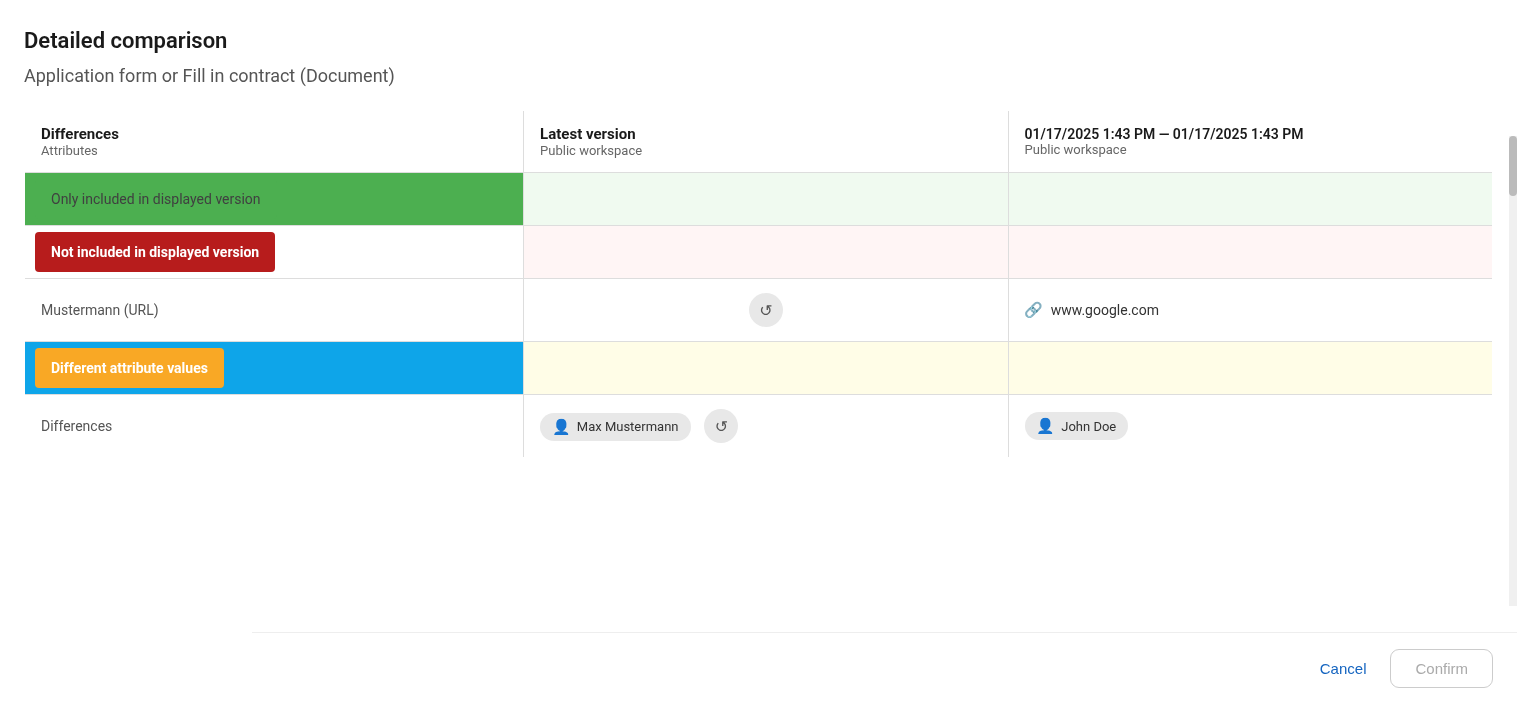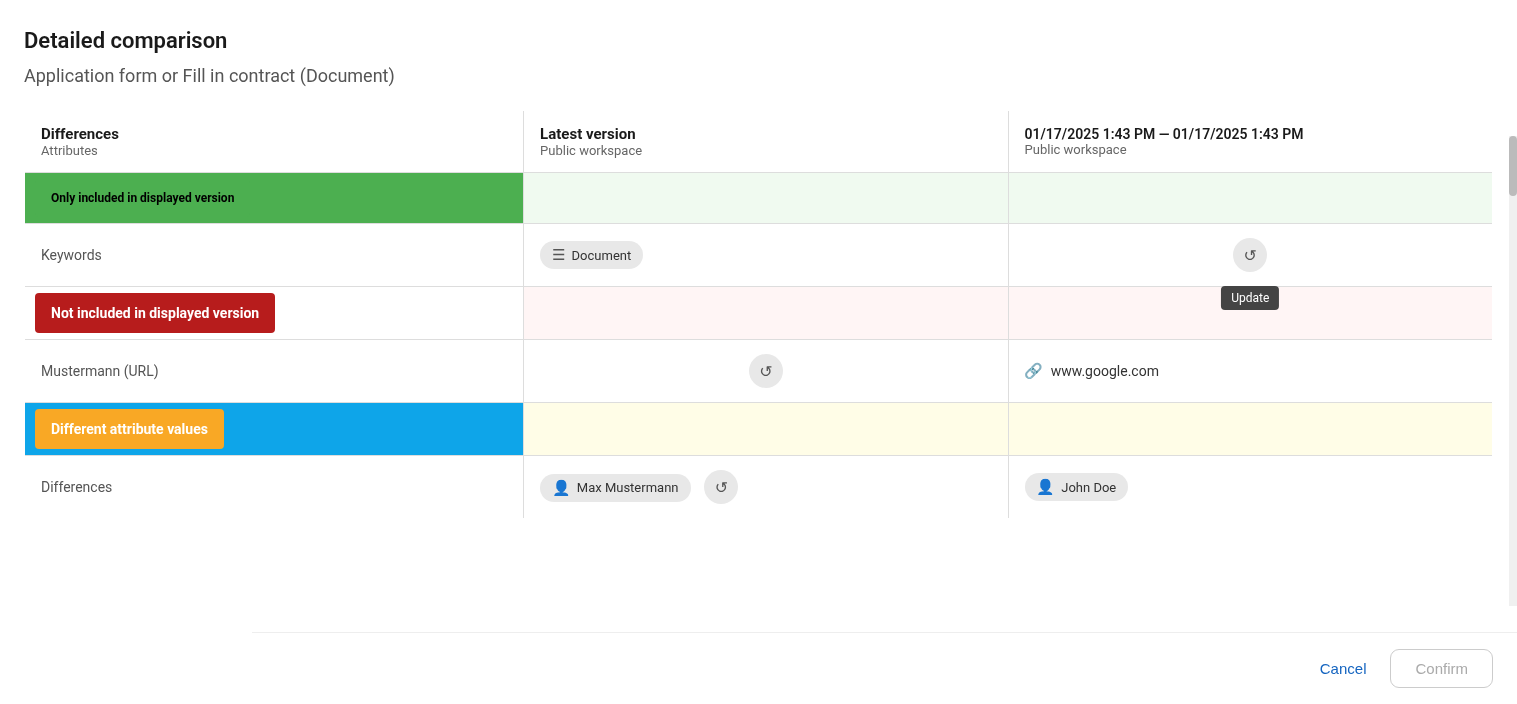--- a/index.html
+++ b/index.html
@@ -65,23 +65,23 @@
     }
 
     
     .section-green td {
       background: #4caf50;
       padding: 0;
     }
     .section-green .section-label {
       display: inline-block;
       background: #4caf50;
-      color: #000000;
-      font-weight: 700;
-      font-size: 12px;
+      color: #404040;
+      font-weight: 400;
+      font-size: 14px;
       padding: 12px 16px;
       border-radius: 4px;
       margin: 6px 10px;
     }
 
     .section-red td {
       background: #fff;
       padding: 0;
     }
     .section-red .section-label {
@@ -281,35 +281,20 @@
     <tbody>
 
       <tr class="section-green">
         <td class="section-label-cell">
           <span class="section-label">Only included in displayed version</span>
         </td>
         <td class="green-bg-row section-blank-cell" style="background:#f0faf0;"></td>
         <td class="green-bg-row section-blank-cell" style="background:#f0faf0;"></td>
       </tr>
 
-      <tr class="data-row">
-        <td class="label-cell">Keywords</td>
-        <td class="value-cell">
-          <span class="chip">
-            <span class="chip-icon">☰</span>
-            <span>Document</span>
-          </span>
-        </td>
-        <td class="value-cell" style="text-align:center;">
-          <div class="tooltip-container">
-            <button class="refresh-btn">↺</button>
-            <div class="tooltip">Update</div>
-          </div>
-        </td>
-      </tr>
 
       <tr class="section-red">
         <td class="section-label-cell">
           <span class="section-label">Not included in displayed version</span>
         </td>
         <td style="background:#fff5f5;"></td>
         <td style="background:#fff5f5;"></td>
       </tr>
 
       <tr class="data-row">

